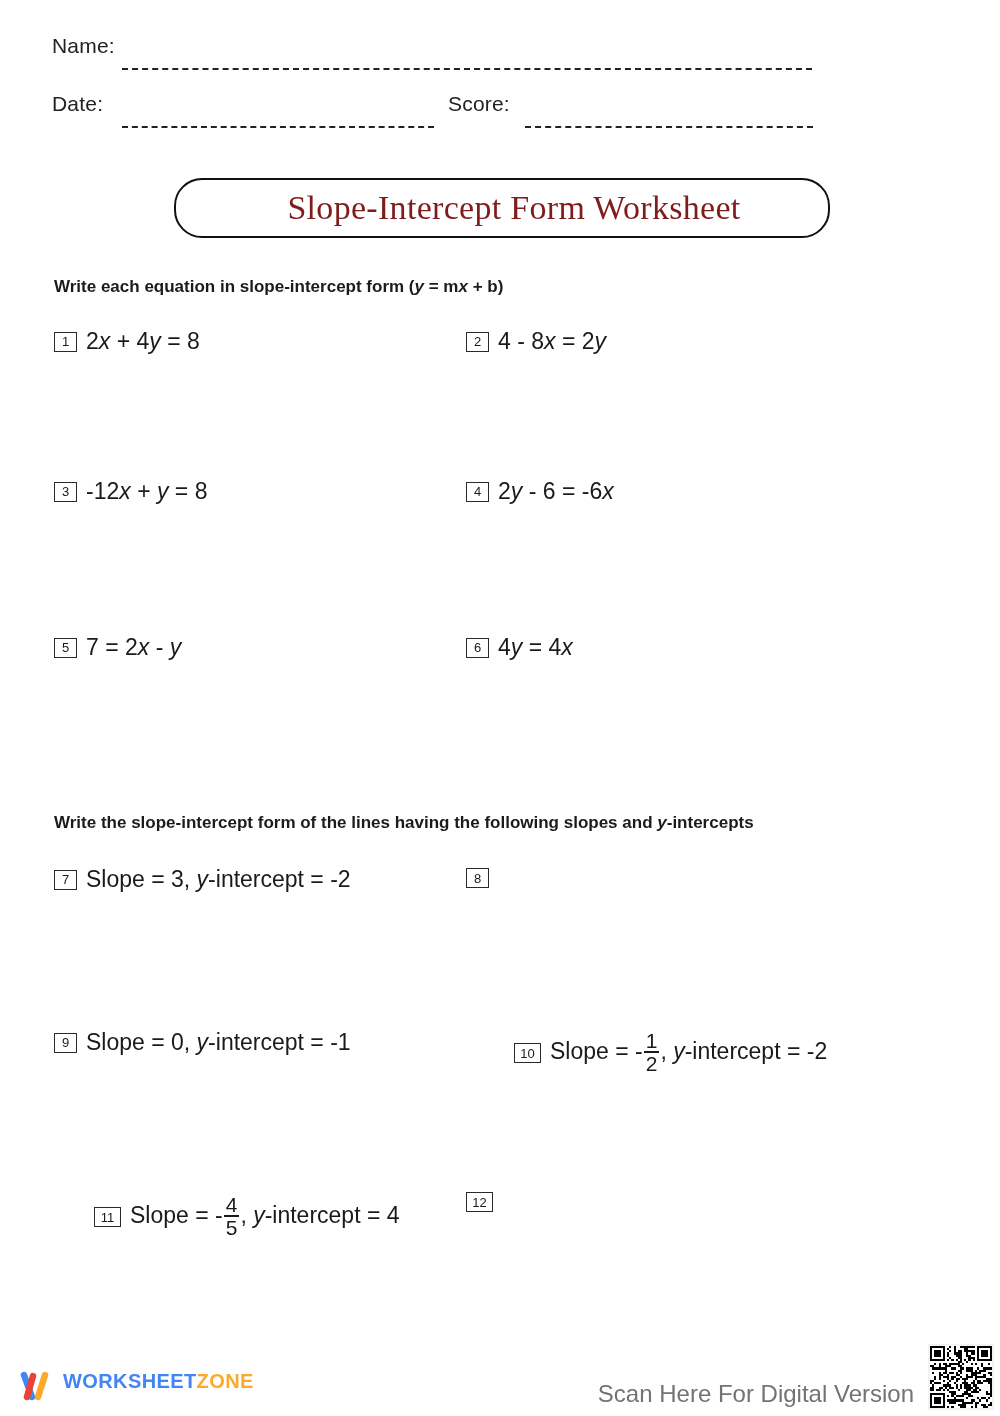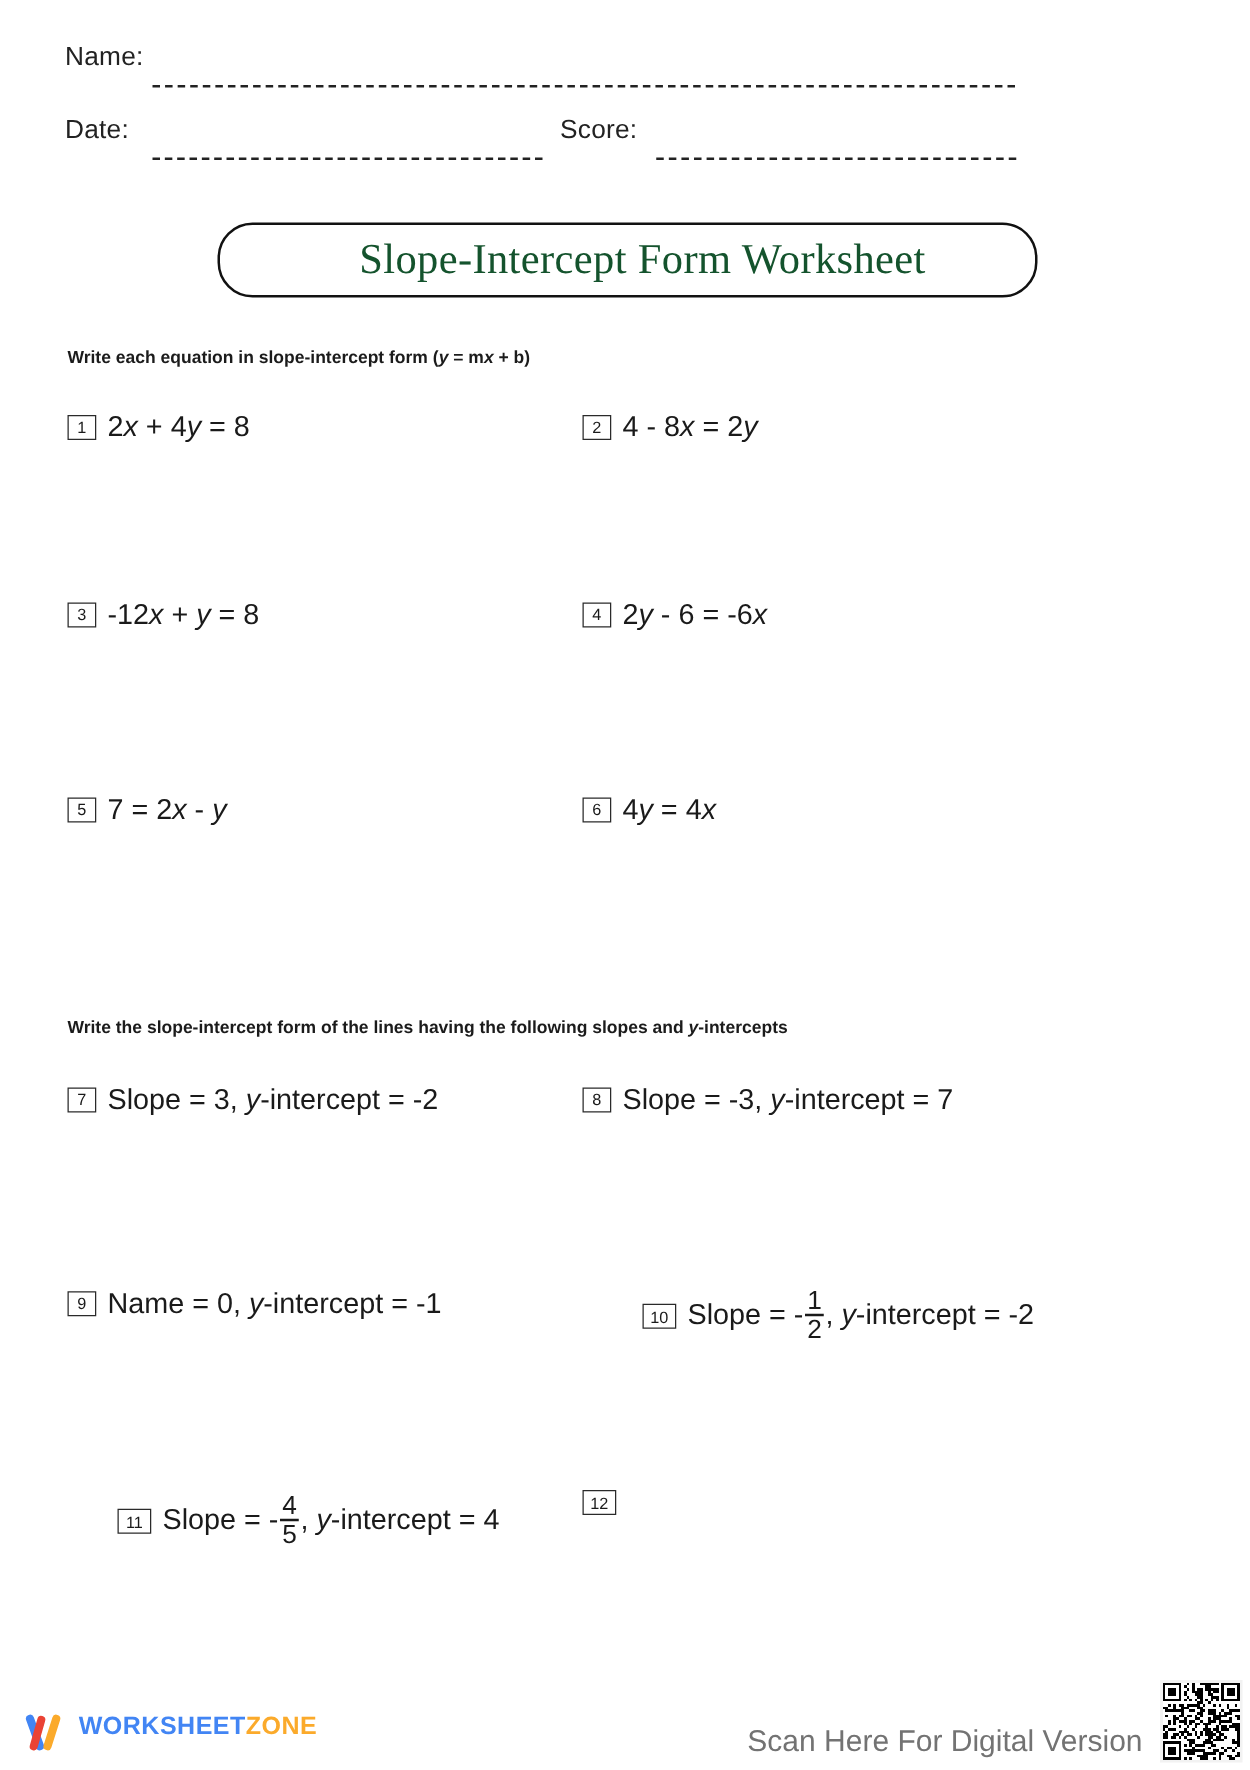--- a/index.html
+++ b/index.html
@@ -46,31 +46,31 @@
     border: 2px solid #111;
     border-radius: 28px;
     display: flex;
     align-items: center;
     justify-content: center;
     background: #fff;
   }
   .title-text {
     font-family: "Liberation Serif", serif;
     font-size: 34px;
-    color: #14532d;
+    color: #7f1d1d;
     white-space: nowrap;
     letter-spacing: .3px;
     margin-left: 24px;
   }
 
   
   .section-heading {
     position: absolute;
     left: 54px;
-    font-size: 14px;
+    font-size: 17px;
     font-weight: 600;
     color: #1b1b1b;
     white-space: nowrap;
   }
   #heading-1 { top: 277px; }
   #heading-2 { top: 813px; }
 
   .problem {
     position: absolute;
     display: flex;
@@ -200,25 +200,24 @@
     <div class="problem" style="left: 466px; top: 636px;">
       <span class="num-box">6</span>
       <span class="body-text"><span>4</span><span class="it">y</span><span> = 4</span><span class="it">x</span></span>
     </div>
     <div class="problem" style="left: 54px; top: 868px;">
       <span class="num-box">7</span>
       <span class="body-text"><span>Slope = 3, </span><span class="it">y</span><span>-intercept = -2</span></span>
     </div>
     <div class="problem" style="left: 466px; top: 868px;">
       <span class="num-box">8</span>
-      <span class="body-text"><span>Slope = -3, </span><span class="it">y</span><span>-intercept = 7</span></span>
     </div>
     <div class="problem" style="left: 54px; top: 1031px;">
       <span class="num-box">9</span>
-      <span class="body-text"><span>Name = 0, </span><span class="it">y</span><span>-intercept = -1</span></span>
+      <span class="body-text"><span>Slope = 0, </span><span class="it">y</span><span>-intercept = -1</span></span>
     </div>
     <div class="problem" style="left: 466px; top: 1031px; padding-left: 48px;">
       <span class="num-box wide">10</span>
       <span class="body-text"><span>Slope = -</span><span class="frac">
           <span class="nume">1</span>
           <span class="deno">2</span>
         </span><span>, </span><span class="it">y</span><span>-intercept = -2</span></span>
     </div>
     <div class="problem" style="left: 54px; top: 1195px; margin-left: 40px;">
       <span class="num-box wide">11</span>

